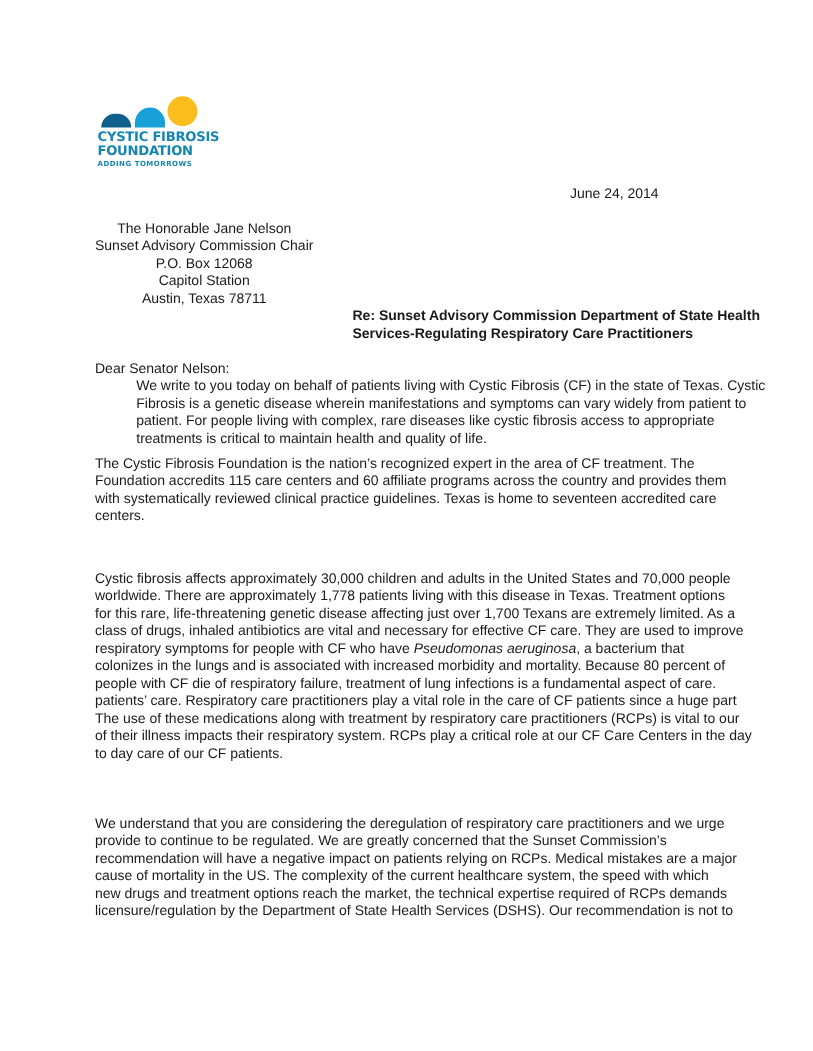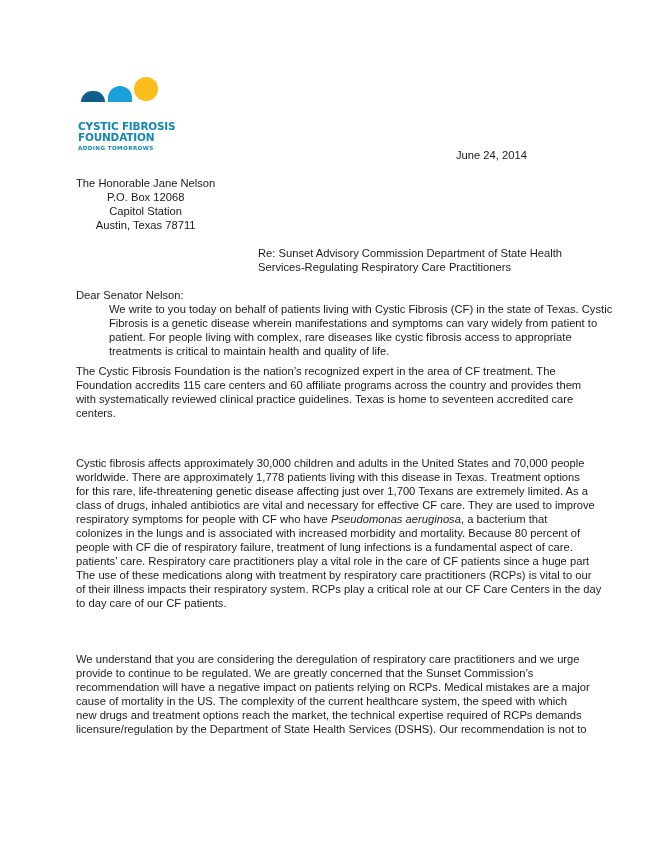--- a/index.html
+++ b/index.html
@@ -59,40 +59,40 @@
       border-radius: 50%;
     }
     .logo-text-1, .logo-text-2 {
       font-family: "DejaVu Sans", sans-serif;
       font-weight: bold;
       color: #1585b4;
       font-size: 10.5px;
       line-height: 11px;
       letter-spacing: -0.2px;
     }
-    .logo-text-1 { margin-top: 19px; }
+    .logo-text-1 { margin-top: 3px; }
     .logo-text-3 {
       font-family: "DejaVu Sans", sans-serif;
       font-weight: bold;
       color: #1585b4;
       font-size: 5.6px;
       letter-spacing: 0.4px;
       margin-top: 2px;
     }
     .text {
       position: absolute;
       font-size: 11.2px;
       line-height: 14px;
       color: #1a1a1a;
       white-space: nowrap;
     }
     .date { left: 456px; top: 148px; }
     .address { left: 76px; top: 176px; }
     .address div { height: 14px; text-align: center; }
-    .re { left: 258px; top: 246px; }
+    .re { left: 282px; top: 246px; font-weight: bold; }
     .salutation { left: 76px; top: 288px; }
     .para { left: 76px; width: 500px; }
     .para div { height: 14px; }
     .p1 { top: 302px; margin-left: 33px; }
     .p2 { top: 364px; }
     .p3 { top: 456px; }
     .p4 { top: 652px; }
     em { font-style: italic; }
   </style>
 </head>
@@ -108,20 +108,21 @@
     </div>
     <div class="logo-text-1">CYSTIC FIBROSIS</div>
     <div class="logo-text-2">FOUNDATION</div>
     <div class="logo-text-3">ADDING TOMORROWS</div>
   </div>
 
   <div class="text date">June 24, 2014</div>
 
   <div class="text address">
     <div>The Honorable Jane Nelson</div>
+    <div>Sunset Advisory Commission Chair</div>
     <div>P.O. Box 12068</div>
     <div>Capitol Station</div>
     <div>Austin, Texas 78711</div>
   </div>
 
   <div class="text re">
     <div>Re: Sunset Advisory Commission Department of State Health</div>
     <div>Services-Regulating Respiratory Care Practitioners</div>
   </div>
 

